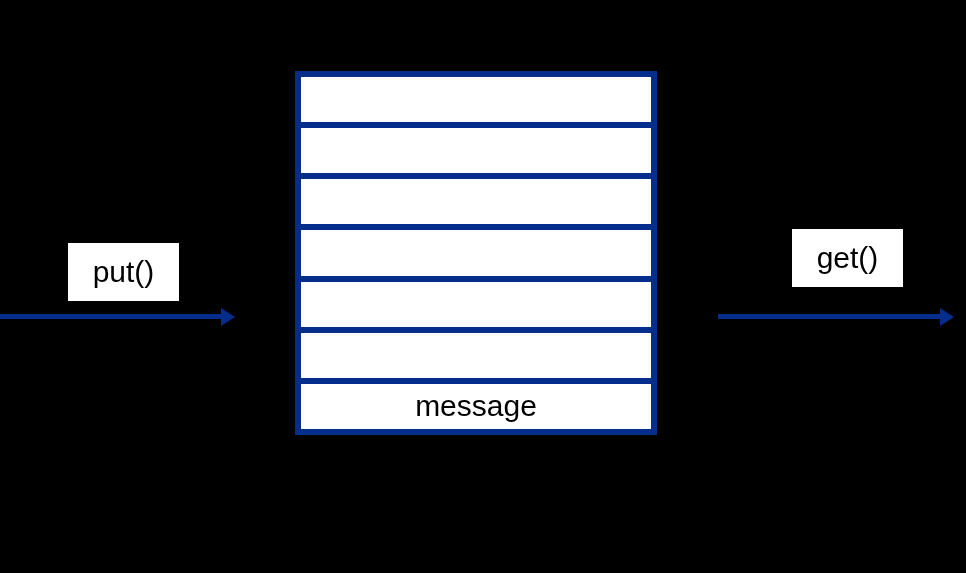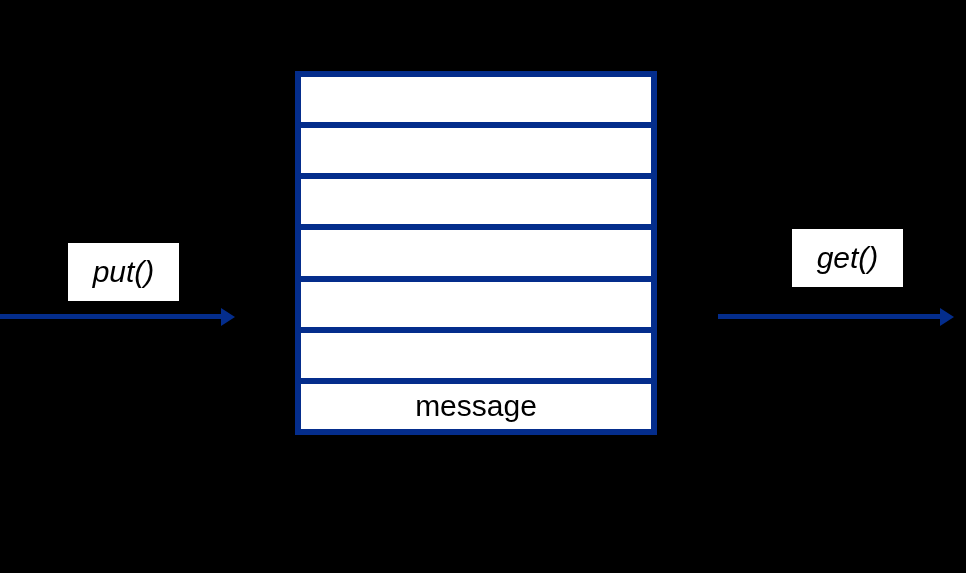--- a/index.html
+++ b/index.html
@@ -45,21 +45,20 @@
   .label-box {
     position: absolute;
     width: 111px; height: 58px;
     background: #ffffff;
     color: var(--text);
     display: flex;
     align-items: center;
     justify-content: center;
     font-size: 30px;
     line-height: 1;
-    font-style: italic;
   }
   .label-put { left: 68px;  top: 243px; }
   .label-get { left: 792px; top: 229px; }
   
   .arrow { position: absolute; }
   .arrow-shaft {
     position: absolute;
     height: 5px;
     background: var(--accent);
   }

